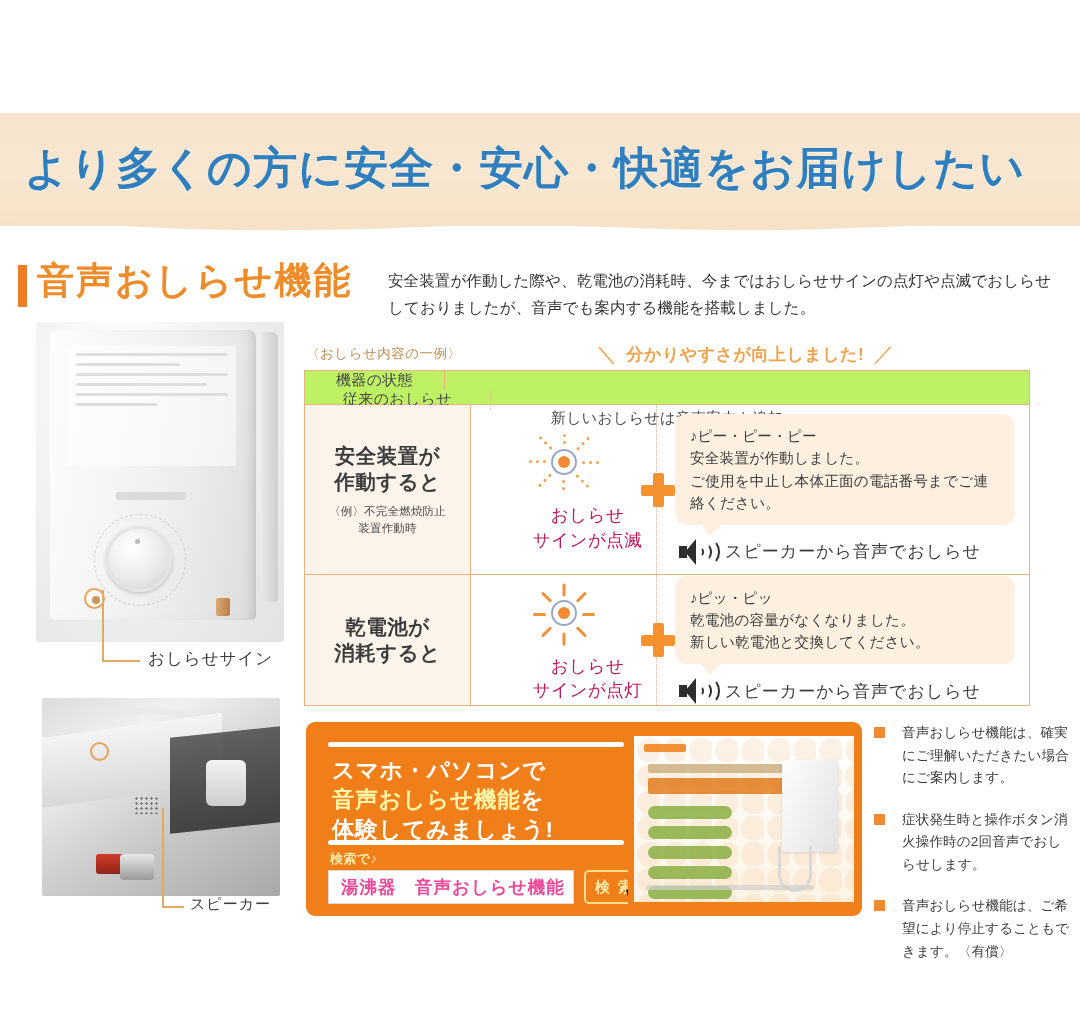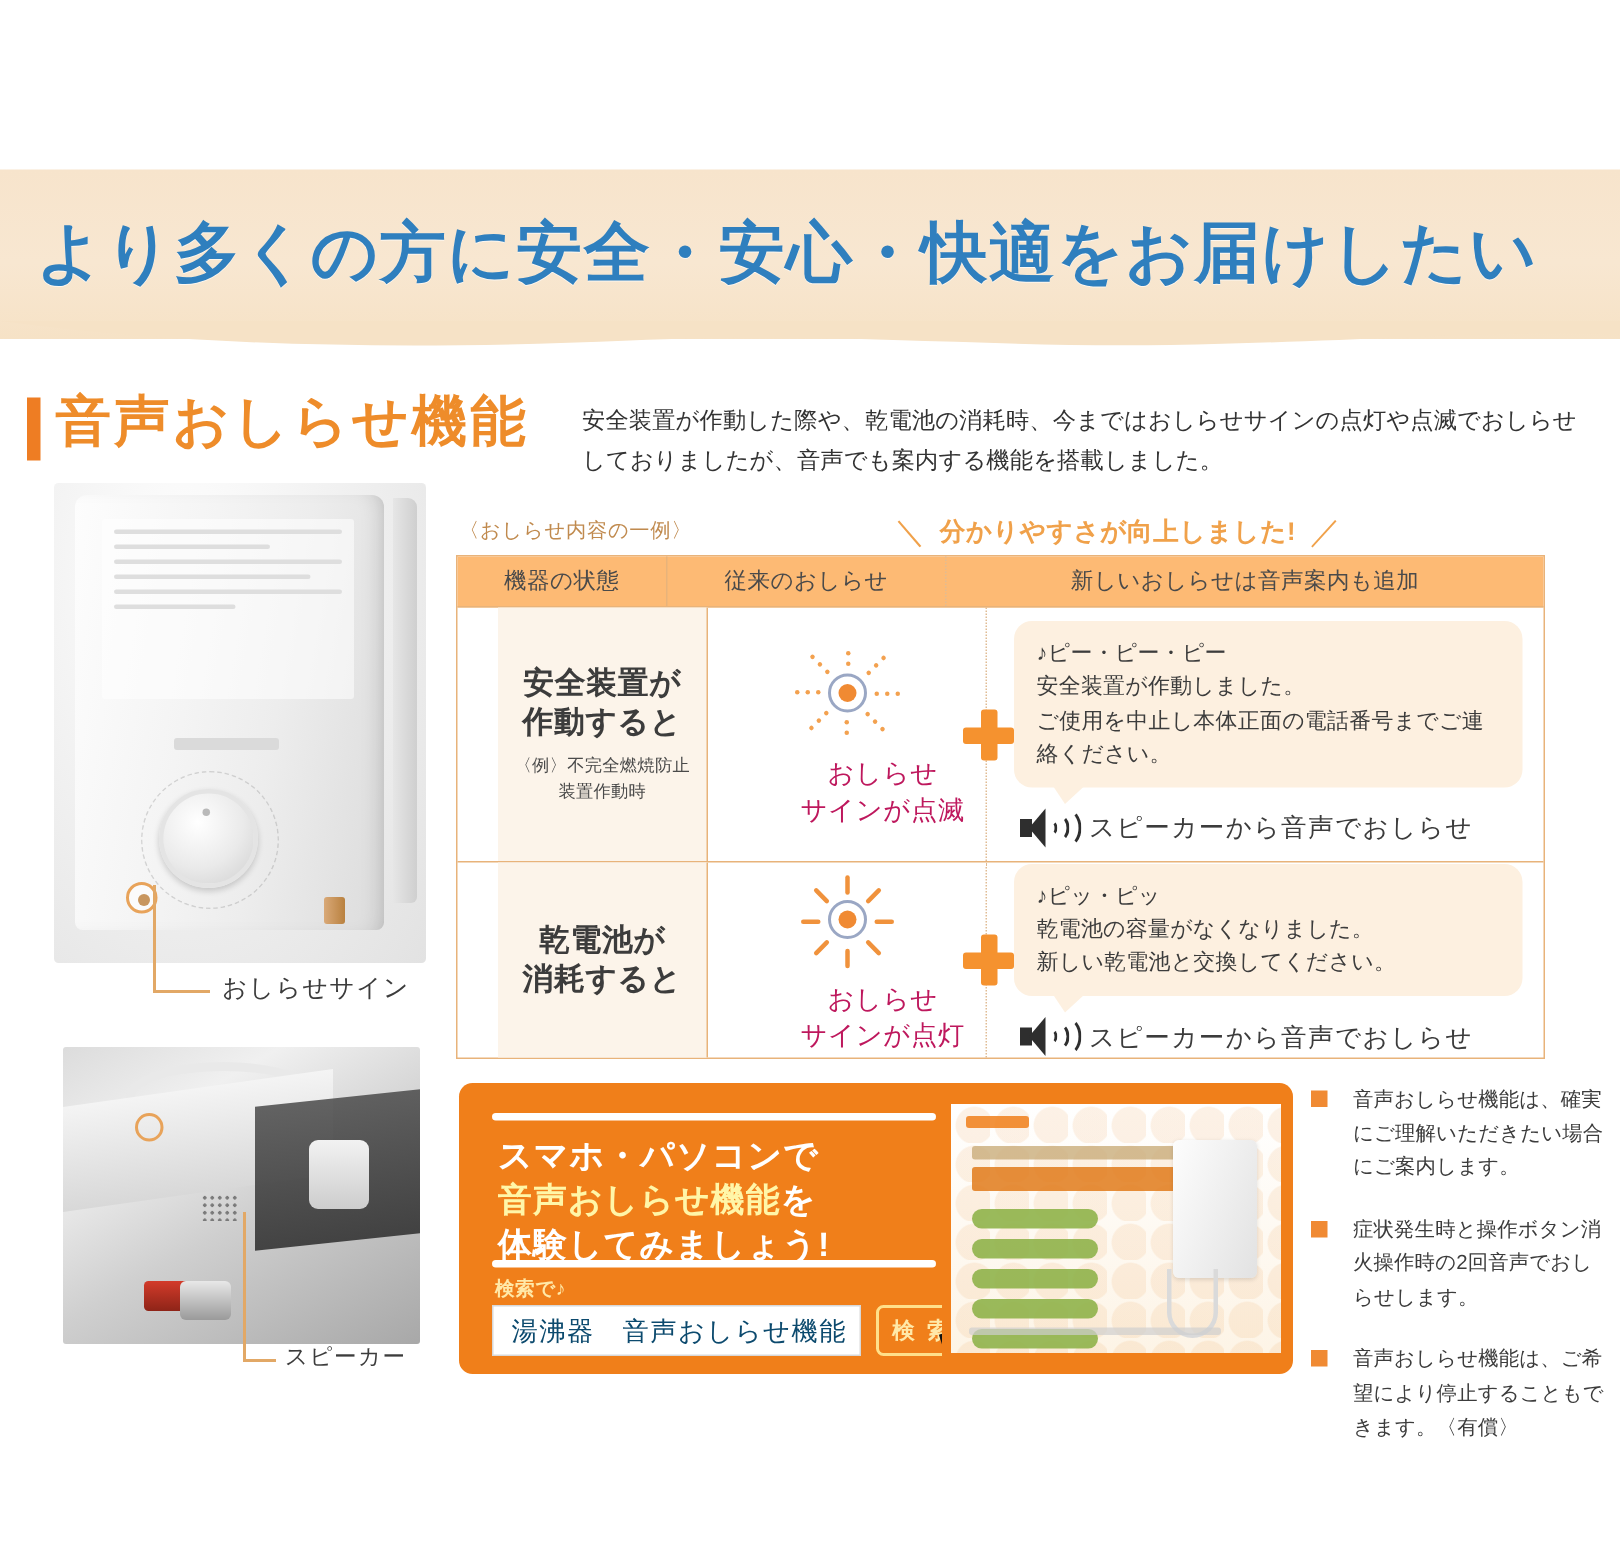--- a/index.html
+++ b/index.html
@@ -290,41 +290,41 @@
     position: absolute;
     left: 304px; top: 370px;
     width: 726px; height: 336px;
     border: 1px solid #e8b37a;
     background: #fff;
   }
   .tbl-head {
     display: flex;
     height: 34px;
     border-bottom: 1px solid #e8b37a;
-    background: #fdba74;
+    background: #bef264;
+    flex-direction: column;
   }
   .th { display:flex; align-items:center; justify-content:center;
         font-size: 15px; color:#4a4a4a; letter-spacing:.3px; }
   .th.c1 { width: 140px; border-right: 1px solid #e8b37a; }
   .th.c2 { width: 186px; border-right: 1px dotted #e0bb93; }
   .th.c3 { flex: 1; }
 
   .tr { display:flex; }
   .tr.r1 { height: 170px; border-bottom: 1px solid #e8b37a; }
   .tr.r2 { height: 130px; }
 
   .cell-state {
-    width: 140px;
+    width: 166px;
     border-right: 1px solid #e8b37a;
     background: #fcf4ea;
     display:flex; flex-direction:column;
     align-items:center; justify-content:center;
     text-align:center;
     padding: 4px 4px;
-    margin-left: 27px;
   }
   .state-main {
     font-size: 20.5px; font-weight:700; color:#3c3c3c;
     line-height:1.28; letter-spacing:.5px;
   }
   .state-sub {
     margin-top: 8px;
     font-size: 11.5px; color:#4a4a4a;
     line-height:1.42; letter-spacing:.2px;
   }
@@ -503,21 +503,21 @@
     font-size: 13px; font-weight:700; color:#ffe9a8; letter-spacing:.4px;
   }
   .search-box {
     position:absolute; left: 22px; top: 148px;
     width: 246px; height: 34px;
     background:#fff;
     border: 1px solid #d8d8d8;
     display:flex; align-items:center;
     padding-left: 12px;
   }
-  .search-val { font-size: 17.5px; font-weight:400; color:#0c4a6e; letter-spacing:1px; }
+  .search-val { font-size: 17.5px; font-weight:700; color:#ec4899; letter-spacing:1px; }
   .search-btn {
     position:absolute; left: 278px; top: 148px;
     width: 62px; height: 34px;
     border: 2px solid #ffe08a;
     border-radius: 5px;
     display:flex; align-items:center; justify-content:center;
     font-size: 15px; font-weight:700; color:#ffe9a8; letter-spacing:2px;
   }
   .cursor {
     position:absolute; left: 322px; top: 166px;

